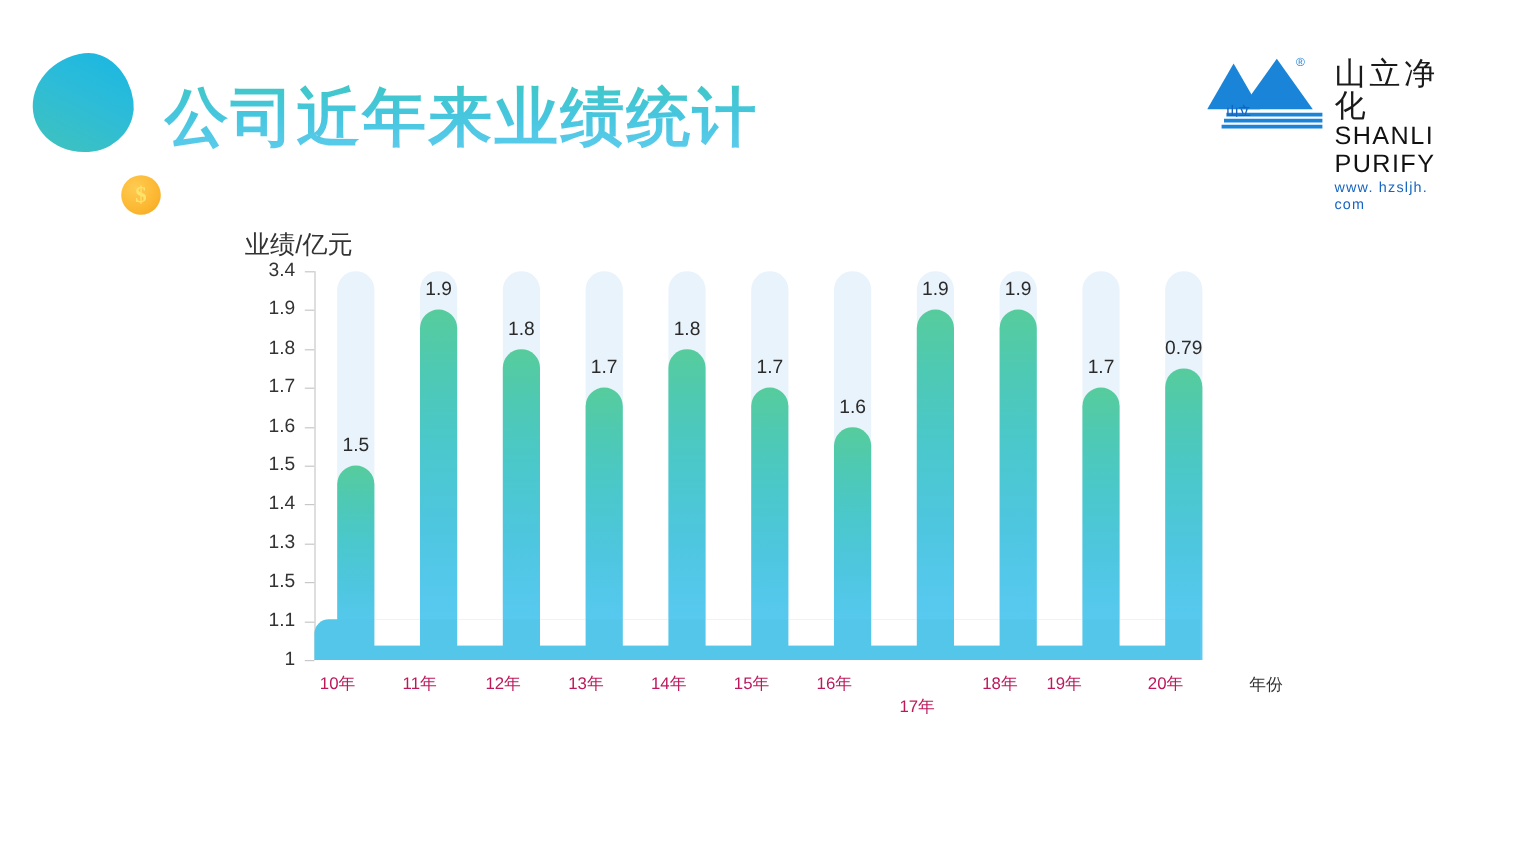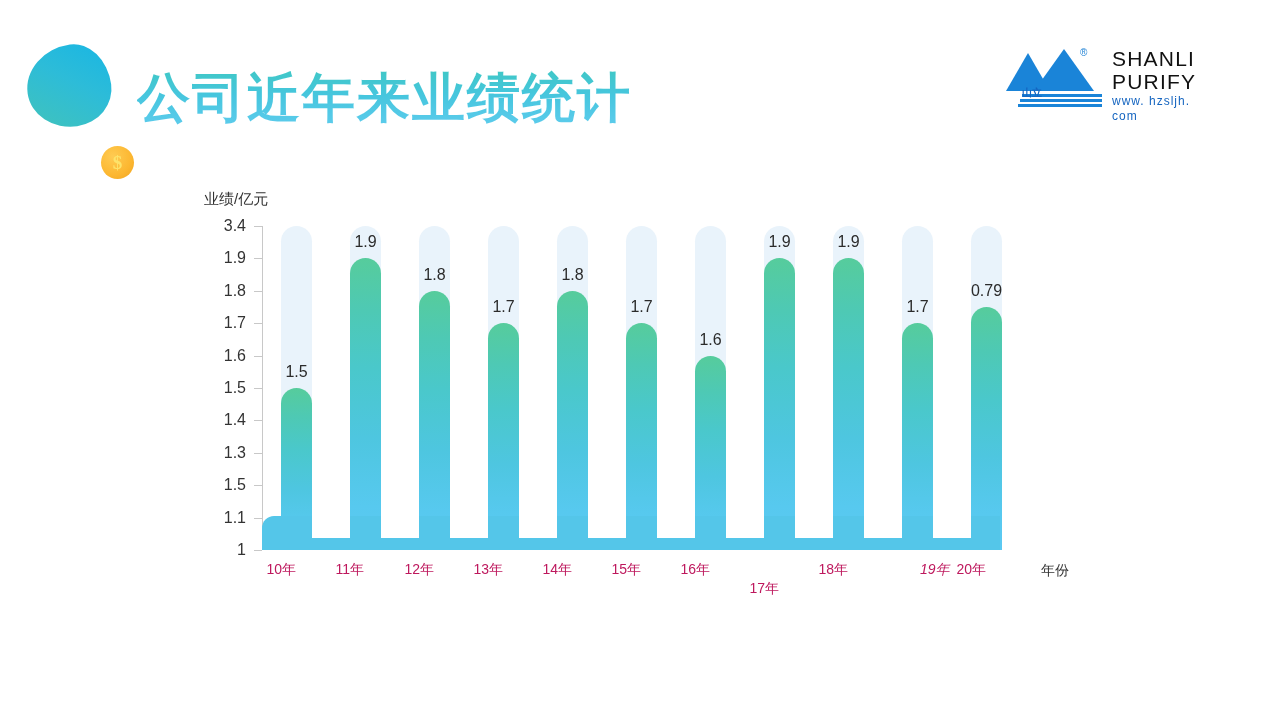--- a/index.html
+++ b/index.html
@@ -60,21 +60,21 @@
     font-size:21px;color:#111;letter-spacing:1.2px;line-height:1.1;margin-top:-1px;
     font-weight:500;
   }
   .logo-url{
     font-size:12px;color:#1565c0;letter-spacing:1px;line-height:1.2;margin-top:1px;
   }
 
   
   .chart{position:absolute;left:0;top:0;width:1280px;height:720px;}
   .y-axis-label{
-    position:absolute;left:204px;top:190px;font-size:15px;color:#333;white-space:nowrap;
+    position:absolute;left:204px;top:190px;font-size:21px;color:#333;white-space:nowrap;
   }
   .x-axis-label{
     position:absolute;left:1041px;top:562px;font-size:14px;color:#333;white-space:nowrap;
   }
   .axis-line{
     position:absolute;left:262px;top:226px;width:1px;height:324px;background:#c8c8c8;
   }
   .tick{position:absolute;width:8px;height:1px;background:#c8c8c8;left:254px;}
   .ytick-label{
     position:absolute;right:0;font-size:16px;color:#333;text-align:right;
@@ -125,20 +125,21 @@
   <svg class="logo-mark" viewBox="0 0 100 62">
     <polygon points="22,6 44,44 0,44" fill="#1a84d8"></polygon>
     <polygon points="58,2 88,44 28,44" fill="#1a84d8"></polygon>
     <path d="M16,47 L96,47 L96,50 L16,50 Z" fill="#1a84d8"></path>
     <path d="M14,52 L96,52 L96,55 L14,55 Z" fill="#1a84d8"></path>
     <path d="M12,57 L96,57 L96,60 L12,60 Z" fill="#1a84d8"></path>
   </svg>
   <div class="logo-reg">®</div>
   <div class="logo-sub">山立</div>
   <div class="logo-text">
+    <div class="logo-cn">山立净化</div>
     <div class="logo-en">SHANLI PURIFY</div>
     <div class="logo-url">www. hzsljh. com</div>
   </div>
 </div>
 
 <div class="chart">
   <div class="y-axis-label">业绩/亿元</div>
   <div class="x-axis-label">年份</div>
   <div class="axis-line"></div>
   <div id="ticks">
@@ -227,21 +228,21 @@
   <div id="xlabels">
       <div class="xtick-label" style="left: 266.5px;">10年</div>
       <div class="xtick-label" style="left: 335.5px;">11年</div>
       <div class="xtick-label" style="left: 404.5px;">12年</div>
       <div class="xtick-label" style="left: 473.5px;">13年</div>
       <div class="xtick-label" style="left: 542.5px;">14年</div>
       <div class="xtick-label" style="left: 611.5px;">15年</div>
       <div class="xtick-label" style="left: 680.5px;">16年</div>
       <div class="xtick-label" style="left: 749.5px; margin-top: 19px;">17年</div>
       <div class="xtick-label" style="left: 818.5px;">18年</div>
-      <div class="xtick-label" style="left: 920px; font-style: italic;">19年</div>
+      <div class="xtick-label" style="left: 872px;">19年</div>
       <div class="xtick-label" style="left: 956.5px;">20年</div>
     </div>
 <div class="vlabel" style="left: 266.5px; top: 364px;">1.5</div>
     <div class="vlabel" style="left: 335.5px; top: 234.4px;">1.9</div>
     <div class="vlabel" style="left: 404.5px; top: 266.8px;">1.8</div>
     <div class="vlabel" style="left: 473.5px; top: 299.2px;">1.7</div>
     <div class="vlabel" style="left: 542.5px; top: 266.8px;">1.8</div>
     <div class="vlabel" style="left: 611.5px; top: 299.2px;">1.7</div>
     <div class="vlabel" style="left: 680.5px; top: 331.6px;">1.6</div>
     <div class="vlabel" style="left: 749.5px; top: 234.4px;">1.9</div>

